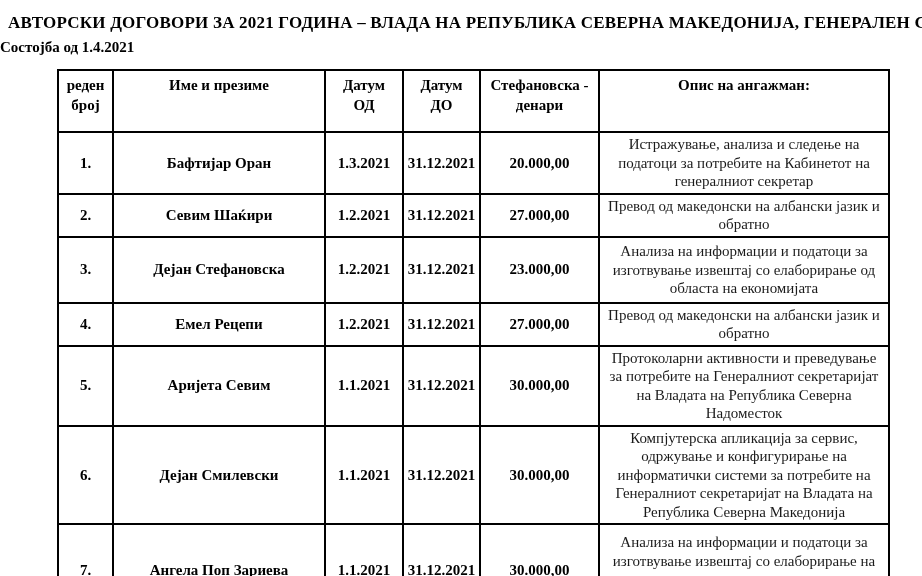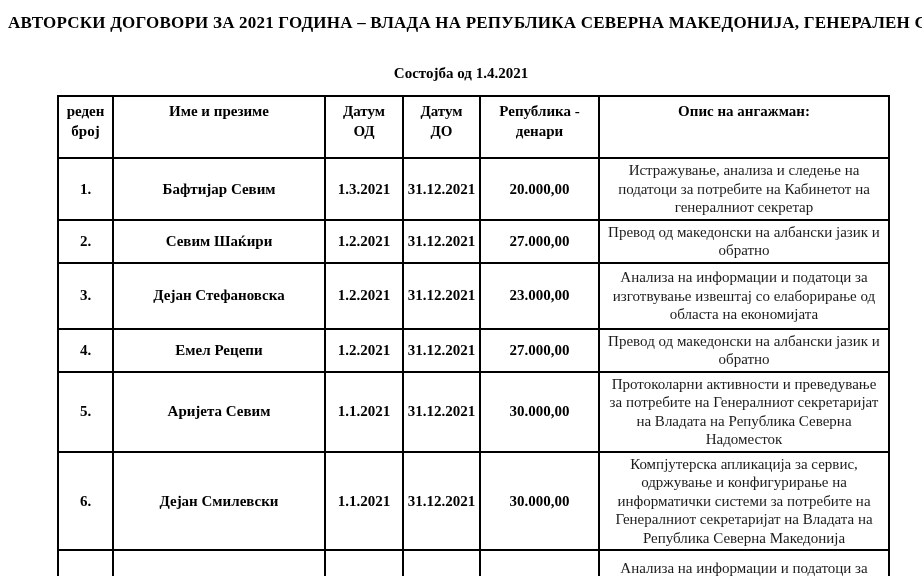--- a/index.html
+++ b/index.html
@@ -18,24 +18,23 @@
     text-align: center;
     font-weight: bold;
     font-size: 17px;
     line-height: 1.2;
     padding-top: 13px;
     margin: 0 8px;
     letter-spacing: 0.2px;
     white-space: nowrap;
   }
   .doc-subtitle {
-    text-align: center;
     font-weight: bold;
     font-size: 15px;
-    margin-top: 32px;
+    margin-top: 6px;
   }
   table.contracts {
     border-collapse: collapse;
     table-layout: fixed;
     width: 831px;
     margin: 13px 0 0 57px;
   }
   col.c-num  { width: 55px; }
   col.c-name { width: 212px; }
   col.c-from { width: 78px; }
@@ -93,28 +92,28 @@
     <col class="c-to">
     <col class="c-fee">
     <col class="c-desc">
   </colgroup>
   <thead>
     <tr>
       <th>реден број</th>
       <th>Име и презиме</th>
       <th>Датум ОД</th>
       <th>Датум ДО</th>
-      <th>Република - денари</th>
+      <th>Стефановска - денари</th>
       <th>Опис на ангажман:</th>
     </tr>
   </thead>
   <tbody id="table-body">
   <tr>
     <td>1.</td>
-    <td>Бафтијар Севим</td>
+    <td>Бафтијар Оран</td>
     <td>1.3.2021</td>
     <td>31.12.2021</td>
     <td>20.000,00</td>
     <td class="desc">Истражување, анализа и следење на податоци за потребите на Кабинетот на генералниот секретар</td>
   </tr>
 
   <tr>
     <td>2.</td>
     <td>Севим Шаќири</td>
     <td>1.2.2021</td>

